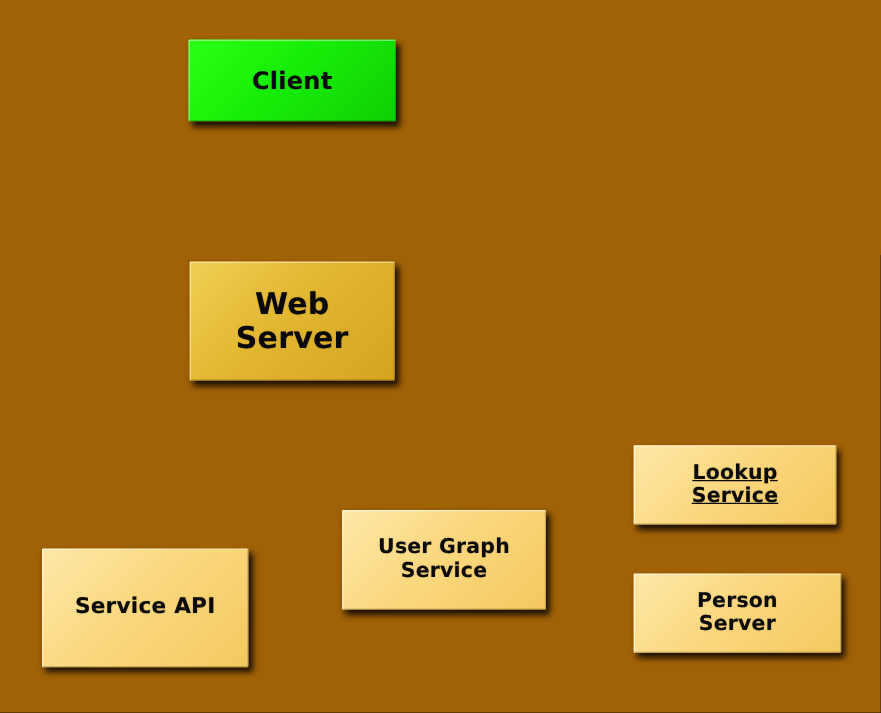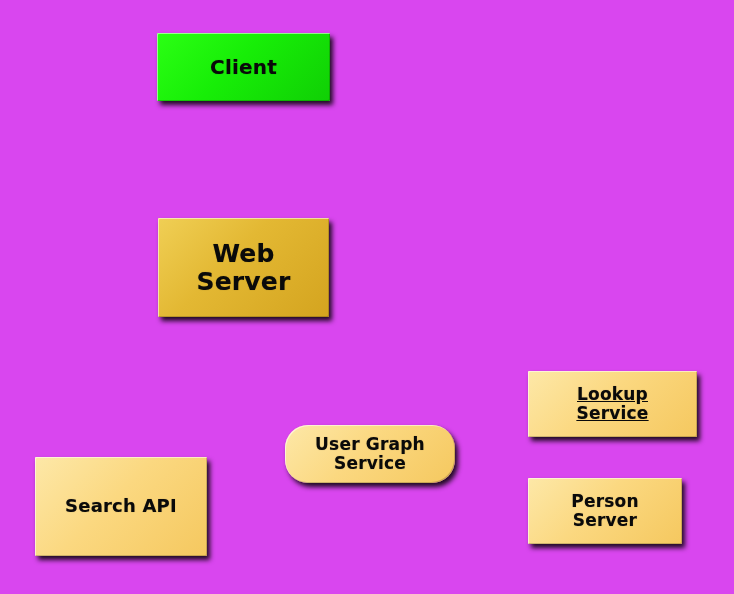--- a/index.html
+++ b/index.html
@@ -48,42 +48,42 @@
   .fill-gold-dark {
     background: linear-gradient(135deg, #f0cf55 0%, #e3b833 42%, #d4a41f 100%);
   }
   .fill-gold-light {
     background: linear-gradient(135deg, #fde8a8 0%, #fbd880 45%, #f5c85f 100%);
   }
 </style>
 </head>
 <body style="background: rgb(0, 0, 0);">
 
-<div id="canvas" style="width: 734px; height: 594px; background: #d946ef;">
+<div id="canvas" style="width: 734px; height: 594px; background: #a16207;">
 
   <div class="node fill-green" style="left: 157px; top: 33px; width: 173px; height: 68px; font-size: 20px;">
     <span class="node-label">Client</span>
   </div>
 
   <div class="node fill-gold-dark" style="left: 158px; top: 218px; width: 171px; height: 99px; font-size: 25px;">
     <span class="node-label">Web Server</span>
   </div>
 
   <div class="node fill-gold-light" style="left: 528px; top: 371px; width: 169px; height: 66px; font-size: 17px; text-decoration: underline;">
     <span class="node-label">Lookup
 Service</span>
   </div>
 
-  <div class="node fill-gold-light" style="left: 285px; top: 425px; width: 170px; height: 58px; font-size: 17px; border-radius: 23px;">
+  <div class="node fill-gold-light" style="left: 285px; top: 425px; width: 170px; height: 83px; font-size: 17px;">
     <span class="node-label">User Graph
 Service</span>
   </div>
 
-  <div class="node fill-gold-light" style="left: 528px; top: 478px; width: 154px; height: 66px; font-size: 17px;">
+  <div class="node fill-gold-light" style="left: 528px; top: 478px; width: 173px; height: 66px; font-size: 17px;">
     <span class="node-label">Person
 Server</span>
   </div>
 
   <div class="node fill-gold-light" style="left: 35px; top: 457px; width: 172px; height: 99px; font-size: 18px;">
-    <span class="node-label">Search API</span>
+    <span class="node-label">Service API</span>
   </div>
 
 </div>
 
 </body></html>

